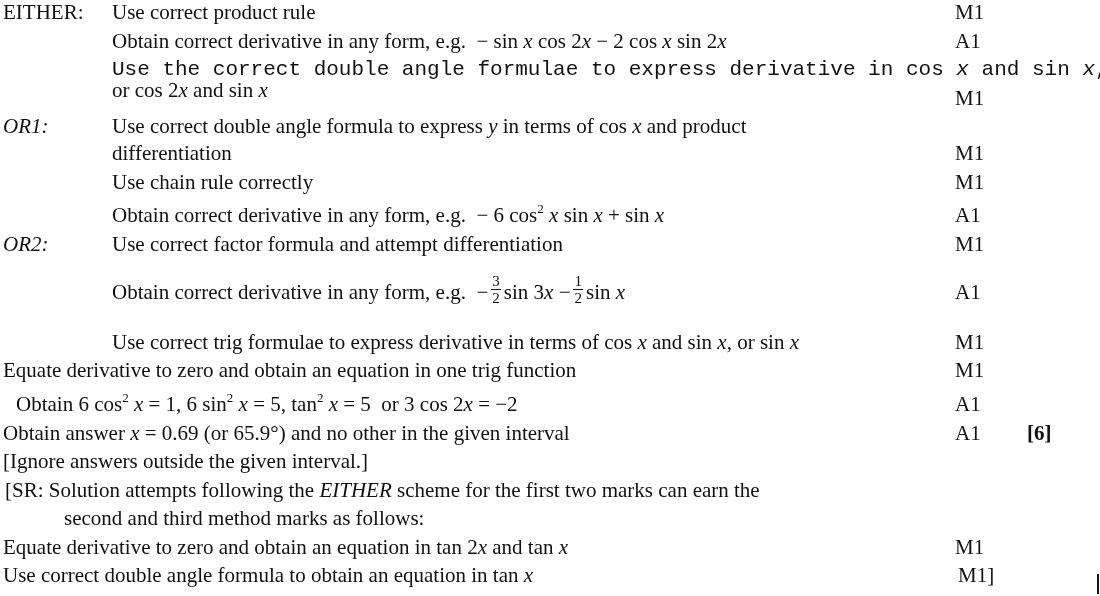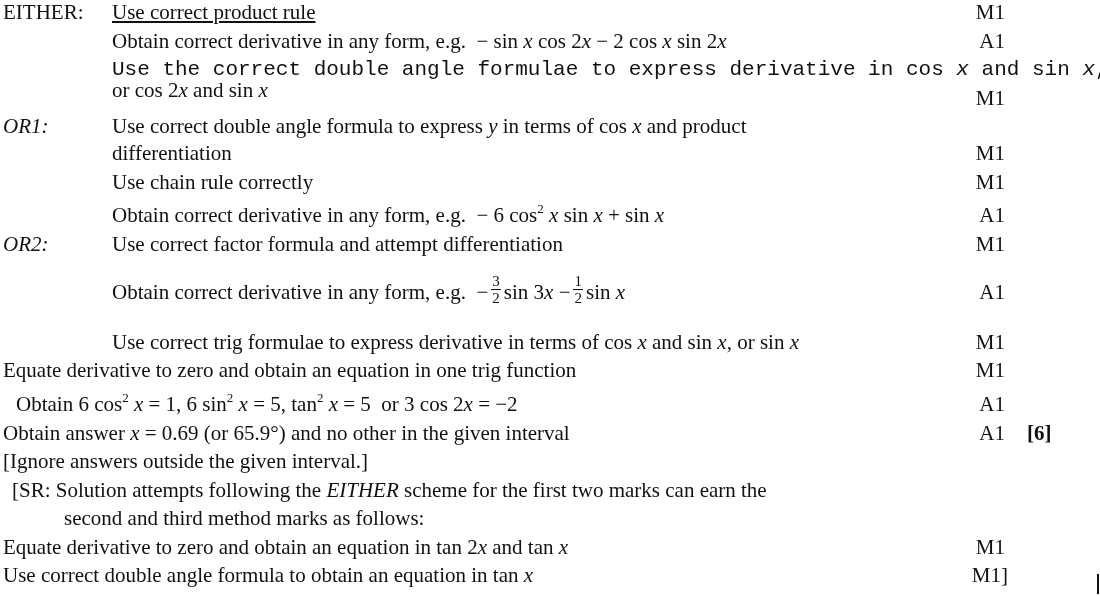--- a/index.html
+++ b/index.html
@@ -1,36 +1,36 @@
 <!DOCTYPE html>
 <html><head>
 <meta charset="utf-8">
 <style>
   html, body { margin:0; padding:0; background:#ffffff; }
   body { width:1100px; height:596px; position:relative; overflow:hidden;
          font-family:"Liberation Serif","DejaVu Serif",serif; color:#111; font-size:21px; }
   .line { position:absolute; white-space:nowrap; line-height:24px; }
-  .mark { position:absolute; white-space:nowrap; line-height:24px; text-align:right; width:50px; }
+  .mark { position:absolute; white-space:nowrap; line-height:24px; text-align:left; width:50px; }
   .total { position:absolute; white-space:nowrap; line-height:24px; }
   .lbl { position:absolute; left:3px; white-space:nowrap; line-height:24px; }
   i { font-style:italic; }
   sup { font-size:13px; vertical-align:9px; line-height:0; }
   .frac { display:inline-block; vertical-align:middle; text-align:center; font-size:15px; line-height:16px; margin:0 3px; }
   .frac span { display:block; }
   .frac .num { border-bottom:1px solid #111; padding:0 1px; }
   .cursor { position:absolute; left:1097px; top:574px; width:2px; height:20px; background:#111; }
 </style>
 </head>
 <body>
 
 <div class="lbl" style="top:0px;">EITHER:</div>
 <div class="lbl" style="top:114px;font-style:italic;"><i>OR</i>1:</div>
 <div class="lbl" style="top:232px;font-style:italic;"><i>OR</i>2:</div>
 
-<div class="line" style="left:112px;top:0px;text-decoration:underline;">Use correct product rule</div>
+<div class="line" style="left:112px;top:0px;">Use correct product rule</div>
 <div class="mark" style="left:955px;top:0px;">M1</div>
 
 <div class="line" style="left:112px;top:29px;"><span>Obtain correct derivative in any form, e.g.</span>&nbsp; − sin <i>x</i> cos 2<i>x</i> − 2 cos <i>x</i> sin 2<i>x</i></div>
 <div class="mark" style="left:955px;top:29px;">A1</div>
 
 <div class="line" style="left:112px;top:58px;font-family:Liberation Mono, monospace;"><span>Use the correct double angle formulae to express derivative in cos</span> <i>x</i> <span>and sin</span> <i>x</i>,</div>
 
 <div class="line" style="left:112px;top:78px;"><span>or cos 2</span><i>x</i> <span>and sin</span> <i>x</i></div>
 <div class="mark" style="left:955px;top:86px;">M1</div>
 
@@ -59,21 +59,21 @@
 
 <div class="line" style="left:16px;top:392px;"><span>Obtain</span> 6 cos<sup>2</sup> <i>x</i> = 1, 6 sin<sup>2</sup> <i>x</i> = 5, tan<sup>2</sup> <i>x</i> = 5 &nbsp;or 3 cos 2<i>x</i> = −2</div>
 <div class="mark" style="left:955px;top:392px;">A1</div>
 
 <div class="line" style="left:3px;top:421px;"><span>Obtain answer</span> <i>x</i> <span>= 0.69 (or 65.9°) and no other in the given interval</span></div>
 <div class="mark" style="left:955px;top:421px;">A1</div>
 <div class="total" style="left:1027px;top:421px;font-weight:bold;">[6]</div>
 
 <div class="line" style="left:3px;top:449px;">[Ignore answers outside the given interval.]</div>
 
-<div class="line" style="left:12px;top:478px;"><span>[SR:  Solution attempts following the</span> <i>EITHER</i> <span>scheme for the first two marks can earn the</span></div>
+<div class="line" style="left:5px;top:478px;"><span>[SR:  Solution attempts following the</span> <i>EITHER</i> <span>scheme for the first two marks can earn the</span></div>
 
 <div class="line" style="left:64px;top:506px;text-align:center;">second and third method marks as follows:</div>
 
 <div class="line" style="left:3px;top:535px;"><span>Equate derivative to zero and obtain an equation in tan 2</span><i>x</i> <span>and tan</span> <i>x</i></div>
 <div class="mark" style="left:955px;top:535px;">M1</div>
 
 <div class="line" style="left:3px;top:563px;"><span>Use correct double angle formula to obtain an equation in tan</span> <i>x</i></div>
 <div class="mark" style="left:958px;top:563px;">M1]</div>
 
 <div class="cursor"></div>

